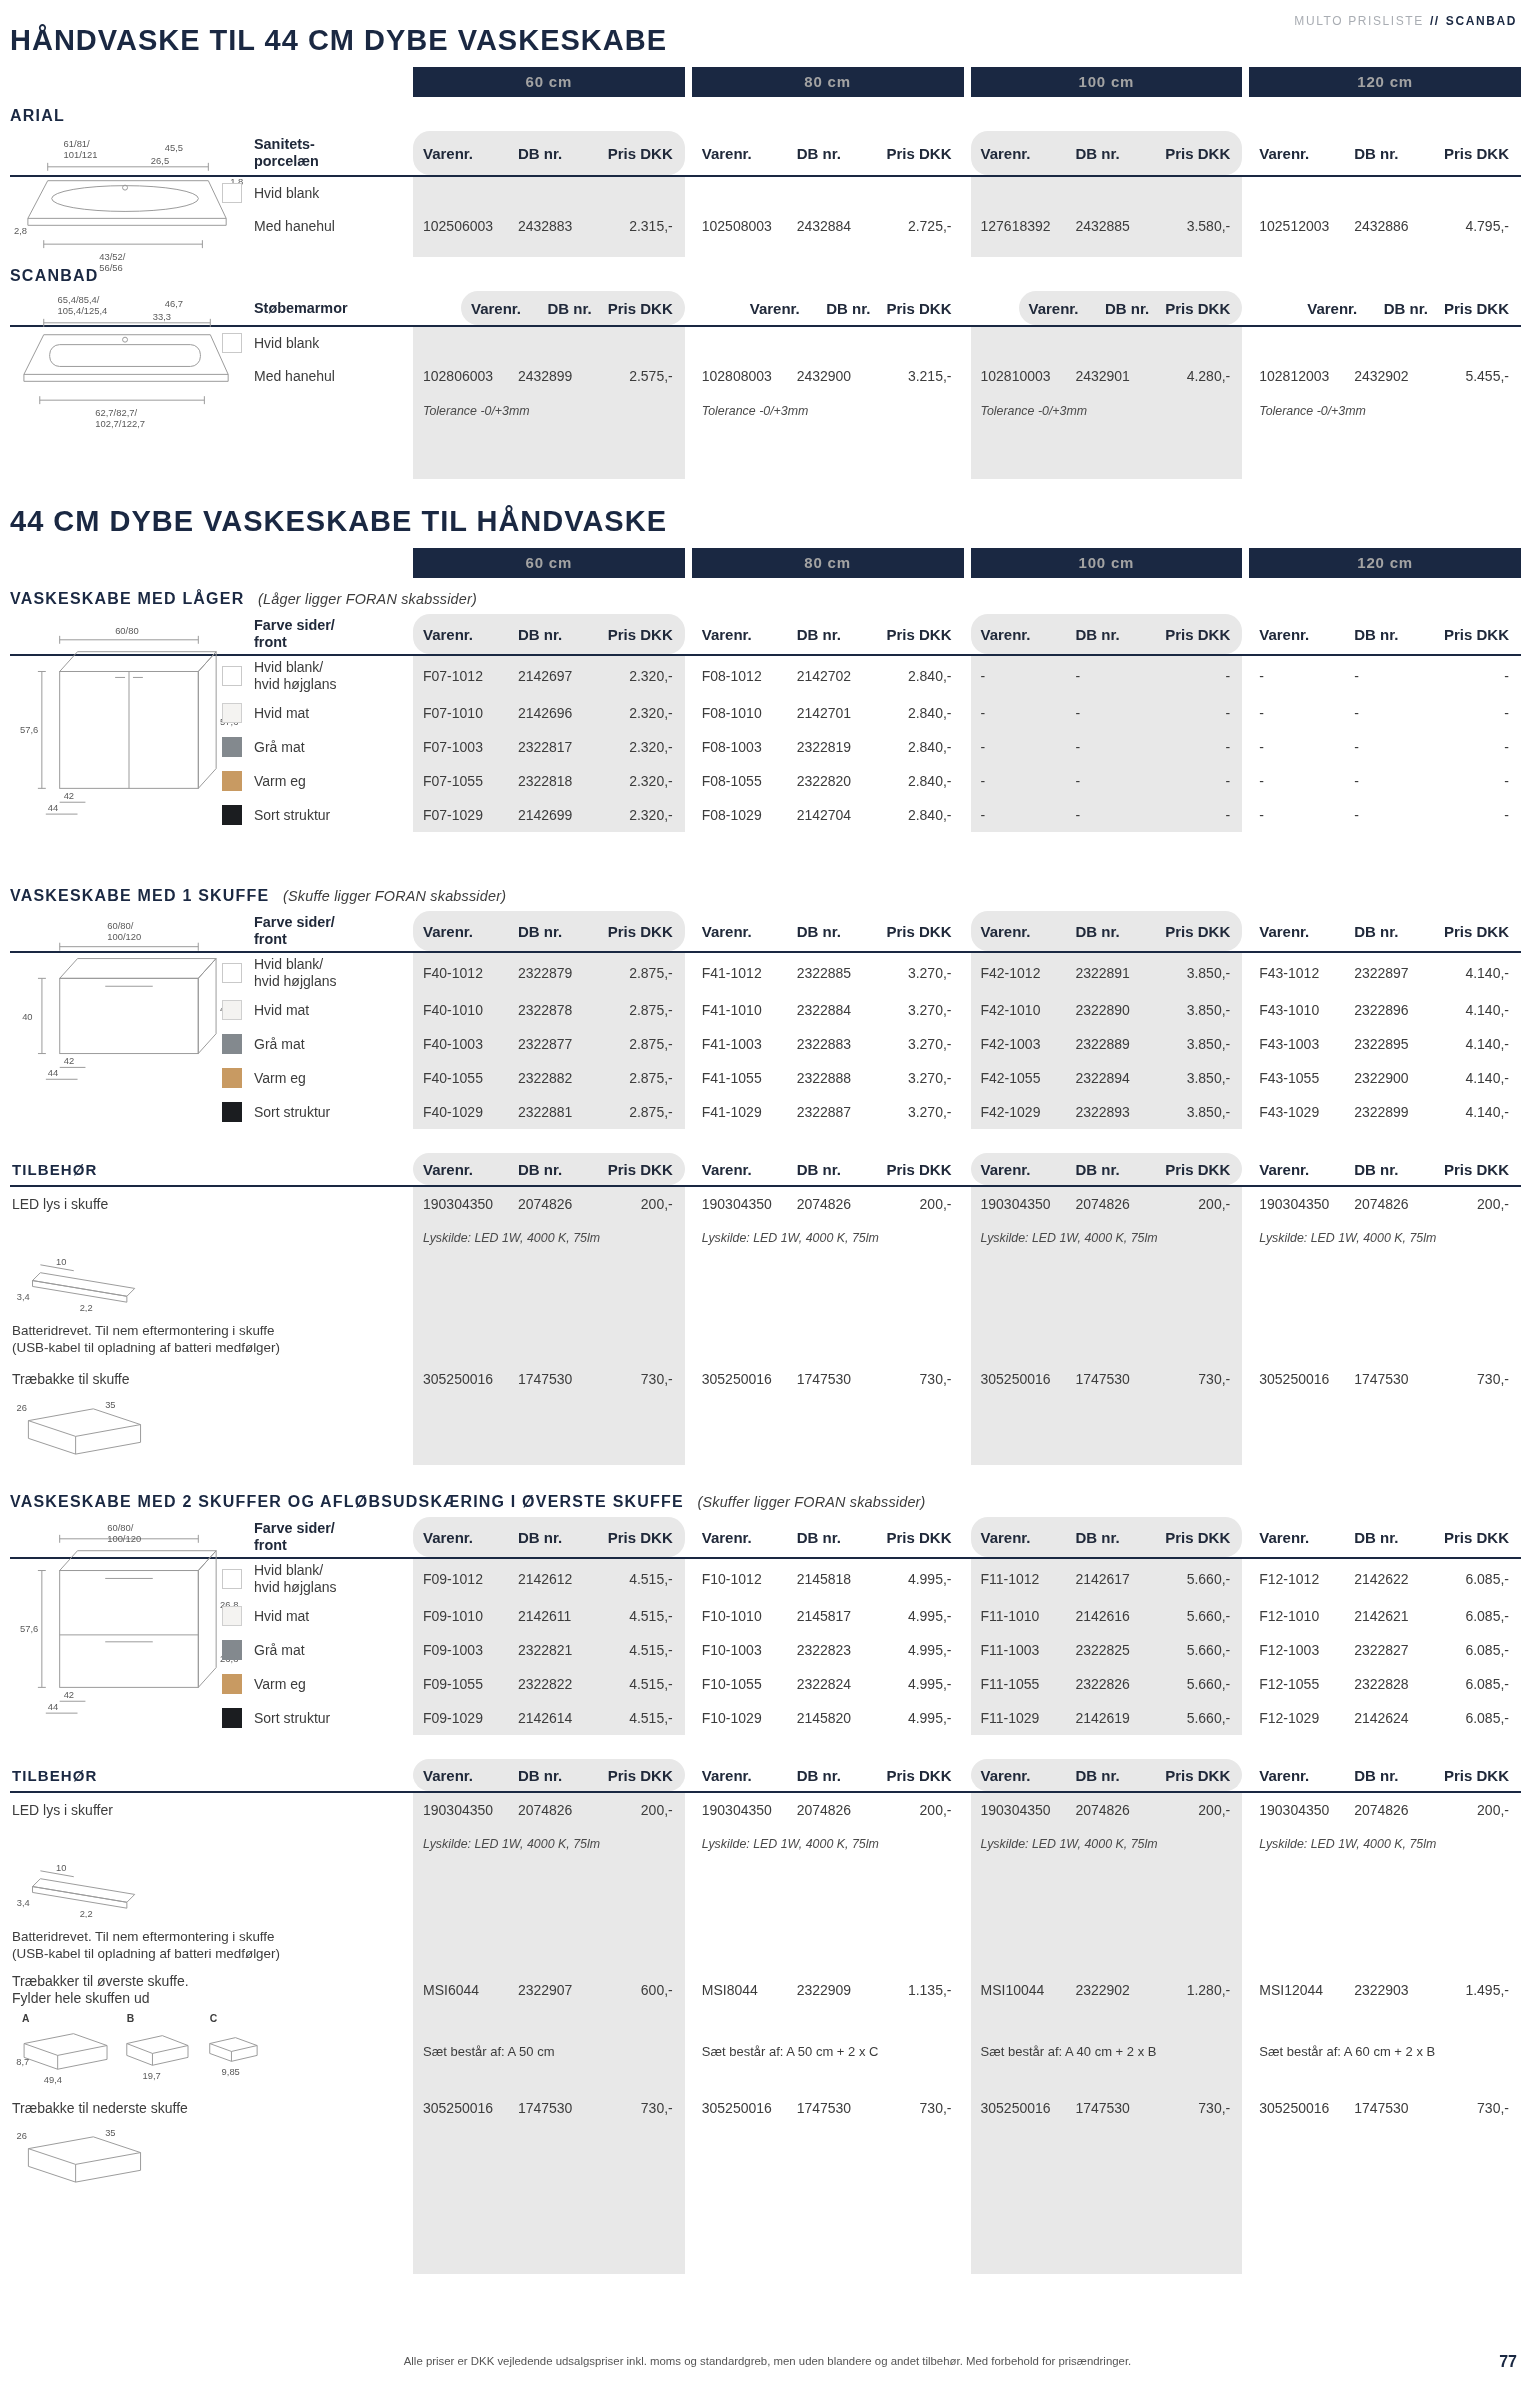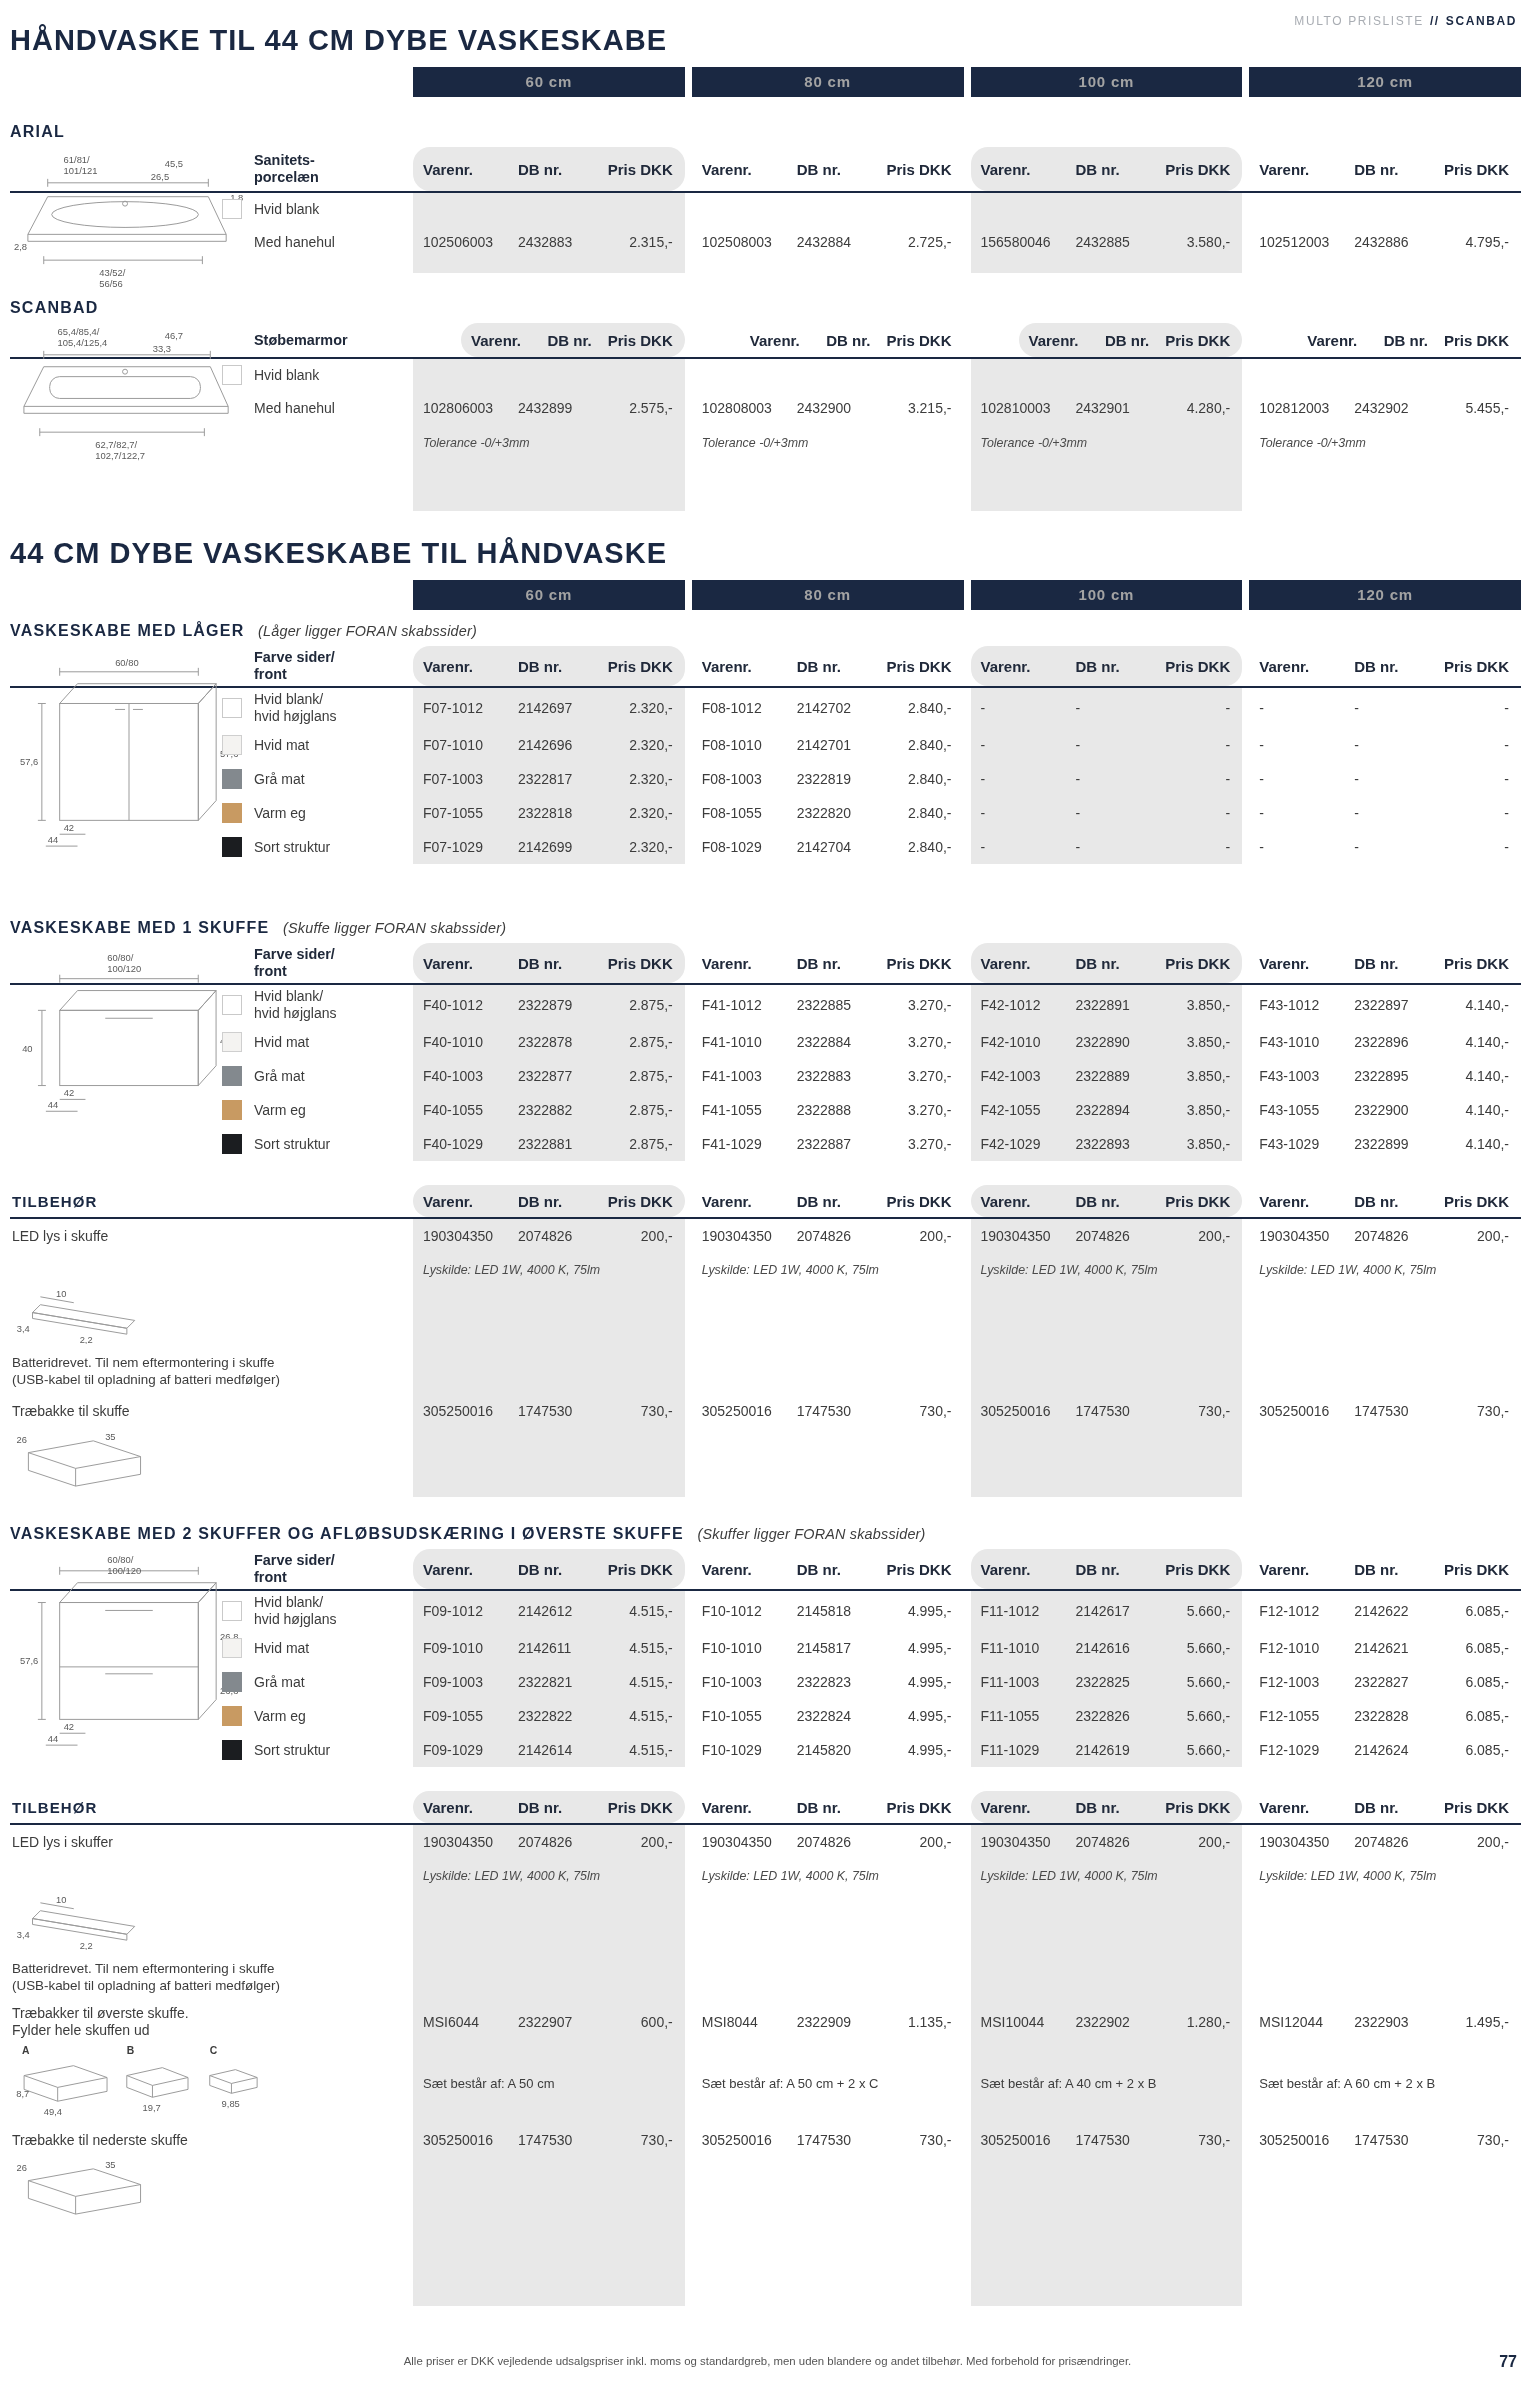--- a/index.html
+++ b/index.html
@@ -15,21 +15,21 @@
   .bc-sep   { color:#1a2842; font-weight:bold; margin:0 6px; }
   .bc-brand { color:#1a2842; font-weight:bold; }
 
   .h1 { color:#1a2842; font-size:29px; font-weight:bold; letter-spacing:1px; margin-top:14px; }
   .h1.second { margin-top:26px; }
 
   .sizebars { display:flex; gap:7px; margin:10px 0 0 403px; }
   .sizebar  { flex:1; height:30px; line-height:30px; text-align:center; background:#1a2842; color:#a3a3a3;
               font-weight:bold; font-size:15px; letter-spacing:0.8px; }
 
-  .grp { color:#1a2842; font-size:16px; font-weight:bold; letter-spacing:1.2px; margin:26px 0 6px 0; }
+  .grp { color:#1a2842; font-size:16px; font-weight:bold; letter-spacing:1.2px; margin:10px 0 6px 0; }
   .grp em { font-style:italic; font-weight:normal; color:#3c3c3c; letter-spacing:0.2px; font-size:14.4px; margin-left:8px; }
   .grp.mt12 { margin-top:12px; }
   .grp.mt56 { margin-top:55px; }
   .grp.mt28 { margin-top:28px; }
 
   .tbl { position:relative; }
   .tbl.mt24 { margin-top:24px; }
 
   .trow { display:flex; }
   .trow.hdr { border-bottom:2px solid #1a2842; }
@@ -144,21 +144,21 @@
           <span class="v">102506003</span>
           <span class="d">2432883</span>
           <span class="p">2.315,-</span>
         </div>
         <div class="cell">
           <span class="v">102508003</span>
           <span class="d">2432884</span>
           <span class="p">2.725,-</span>
         </div>
         <div class="cell shade">
-          <span class="v">156580046</span>
+          <span class="v">127618392</span>
           <span class="d">2432885</span>
           <span class="p">3.580,-</span>
         </div>
         <div class="cell">
           <span class="v">102512003</span>
           <span class="d">2432886</span>
           <span class="p">4.795,-</span>
         </div>
       </div>
       <div class="trow" style="height: 14px;">

